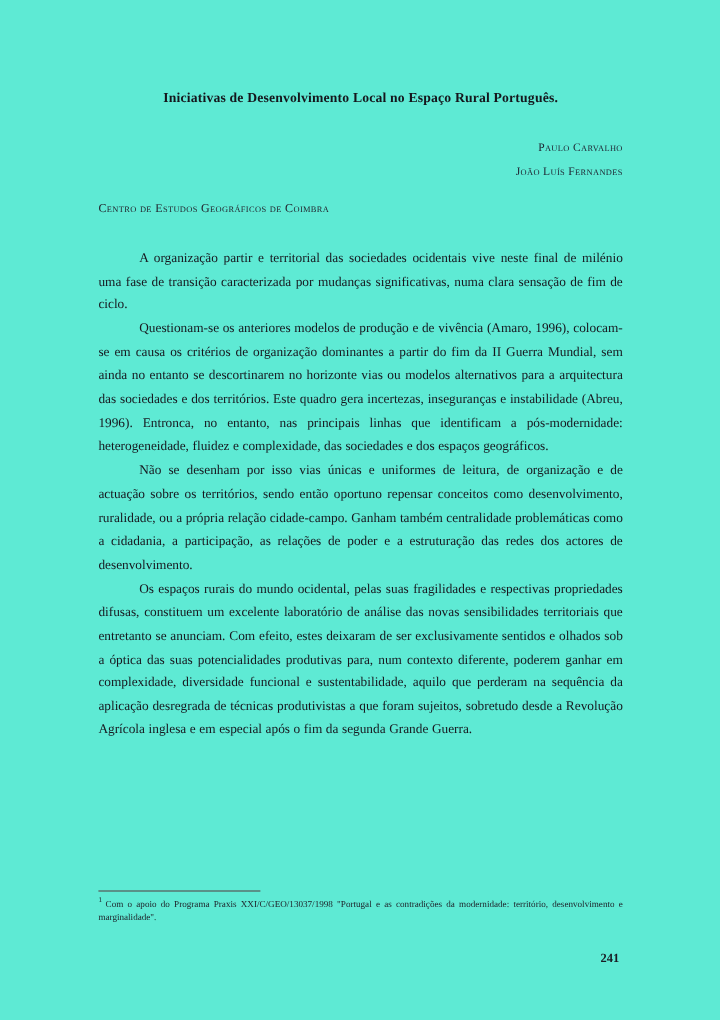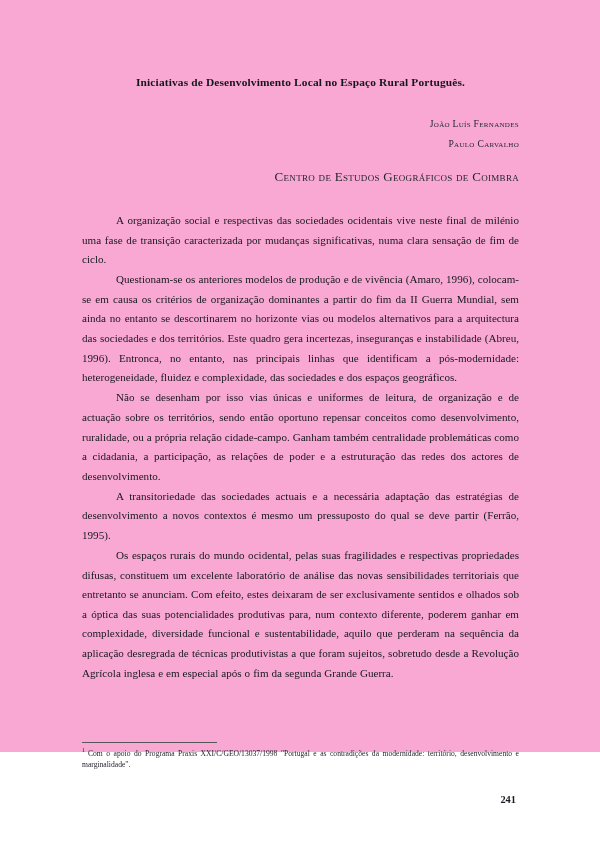--- a/index.html
+++ b/index.html
@@ -10,22 +10,22 @@
   body {
     width: 600px;
     height: 850px;
     font-family: "Liberation Serif", "DejaVu Serif", serif;
     color: #1a1a1a;
     overflow: hidden;
   }
   .page {
     position: relative;
     width: 600px;
-    height: 752px;
-    background: #f9a8d4;
+    height: 850px;
+    background: #5eead4;
     box-sizing: border-box;
     padding-left: 24px;
   }
   .content {
     position: absolute;
     left: 82px;
     top: 0;
     width: 437px;
   }
 
@@ -54,22 +54,22 @@
   }
   .author {
     font-size: 9.6px;
     line-height: 20px;
     font-variant: small-caps;
     letter-spacing: 0.3px;
     color: #1e2230;
   }
   .affiliation {
     margin-top: 15px;
-    text-align: right;
-    font-size: 13px;
+    text-align: left;
+    font-size: 10px;
     font-variant: small-caps;
     letter-spacing: 0.3px;
     color: #23252e;
   }
 
   
   .body-text {
     margin-top: 26px;
   }
   .para {
@@ -123,31 +123,30 @@
 
 <div class="page">
 
   <div class="content">
 
     <div class="title-block">
       <div class="title-line">Iniciativas de Desenvolvimento Local no Espaço Rural Português.</div>
     </div>
 
     <div class="authors">
+      <div class="author">Paulo Carvalho</div>
       <div class="author">João Luís Fernandes</div>
-      <div class="author">Paulo Carvalho</div>
     </div>
 
     <div class="affiliation">Centro de Estudos Geográficos de Coimbra</div>
 
     <div class="body-text">
-      <p class="para">A organização social e respectivas das sociedades ocidentais vive neste final de milénio uma fase de transição caracterizada por mudanças significativas, numa clara sensação de fim de ciclo.</p>
+      <p class="para">A organização partir e territorial das sociedades ocidentais vive neste final de milénio uma fase de transição caracterizada por mudanças significativas, numa clara sensação de fim de ciclo.</p>
       <p class="para">Questionam-se os anteriores modelos de produção e de vivência (Amaro, 1996), colocam-se em causa os critérios de organização dominantes a partir do fim da II Guerra Mundial, sem ainda no entanto se descortinarem no horizonte vias ou modelos alternativos para a arquitectura das sociedades e dos territórios. Este quadro gera incertezas, inseguranças e instabilidade (Abreu, 1996). Entronca, no entanto, nas principais linhas que identificam a pós-modernidade: heterogeneidade, fluidez e complexidade, das sociedades e dos espaços geográficos.</p>
       <p class="para">Não se desenham por isso vias únicas e uniformes de leitura, de organização e de actuação sobre os territórios, sendo então oportuno repensar conceitos como desenvolvimento, ruralidade, ou a própria relação cidade-campo. Ganham também centralidade problemáticas como a cidadania, a participação, as relações de poder e a estruturação das redes dos actores de desenvolvimento.</p>
-      <p class="para">A transitoriedade das sociedades actuais e a necessária adaptação das estratégias de desenvolvimento a novos contextos é mesmo um pressuposto do qual se deve partir (Ferrão, 1995).</p>
       <p class="para">Os espaços rurais do mundo ocidental, pelas suas fragilidades e respectivas propriedades difusas, constituem um excelente laboratório de análise das novas sensibilidades territoriais que entretanto se anunciam. Com efeito, estes deixaram de ser exclusivamente sentidos e olhados sob a óptica das suas potencialidades produtivas para, num contexto diferente, poderem ganhar em complexidade, diversidade funcional e sustentabilidade, aquilo que perderam na sequência da aplicação desregrada de técnicas produtivistas a que foram sujeitos, sobretudo desde a Revolução Agrícola inglesa e em especial após o fim da segunda Grande Guerra.</p>
     </div>
 
   </div>
 
   <div class="footnote-area">
     <div class="footnote-rule"></div>
     <div class="footnote"><span class="fn-mark">1</span><span>Com o apoio do Programa Praxis XXI/C/GEO/13037/1998 "Portugal e as contradições da modernidade: território, desenvolvimento e marginalidade".</span></div>
   </div>
 

